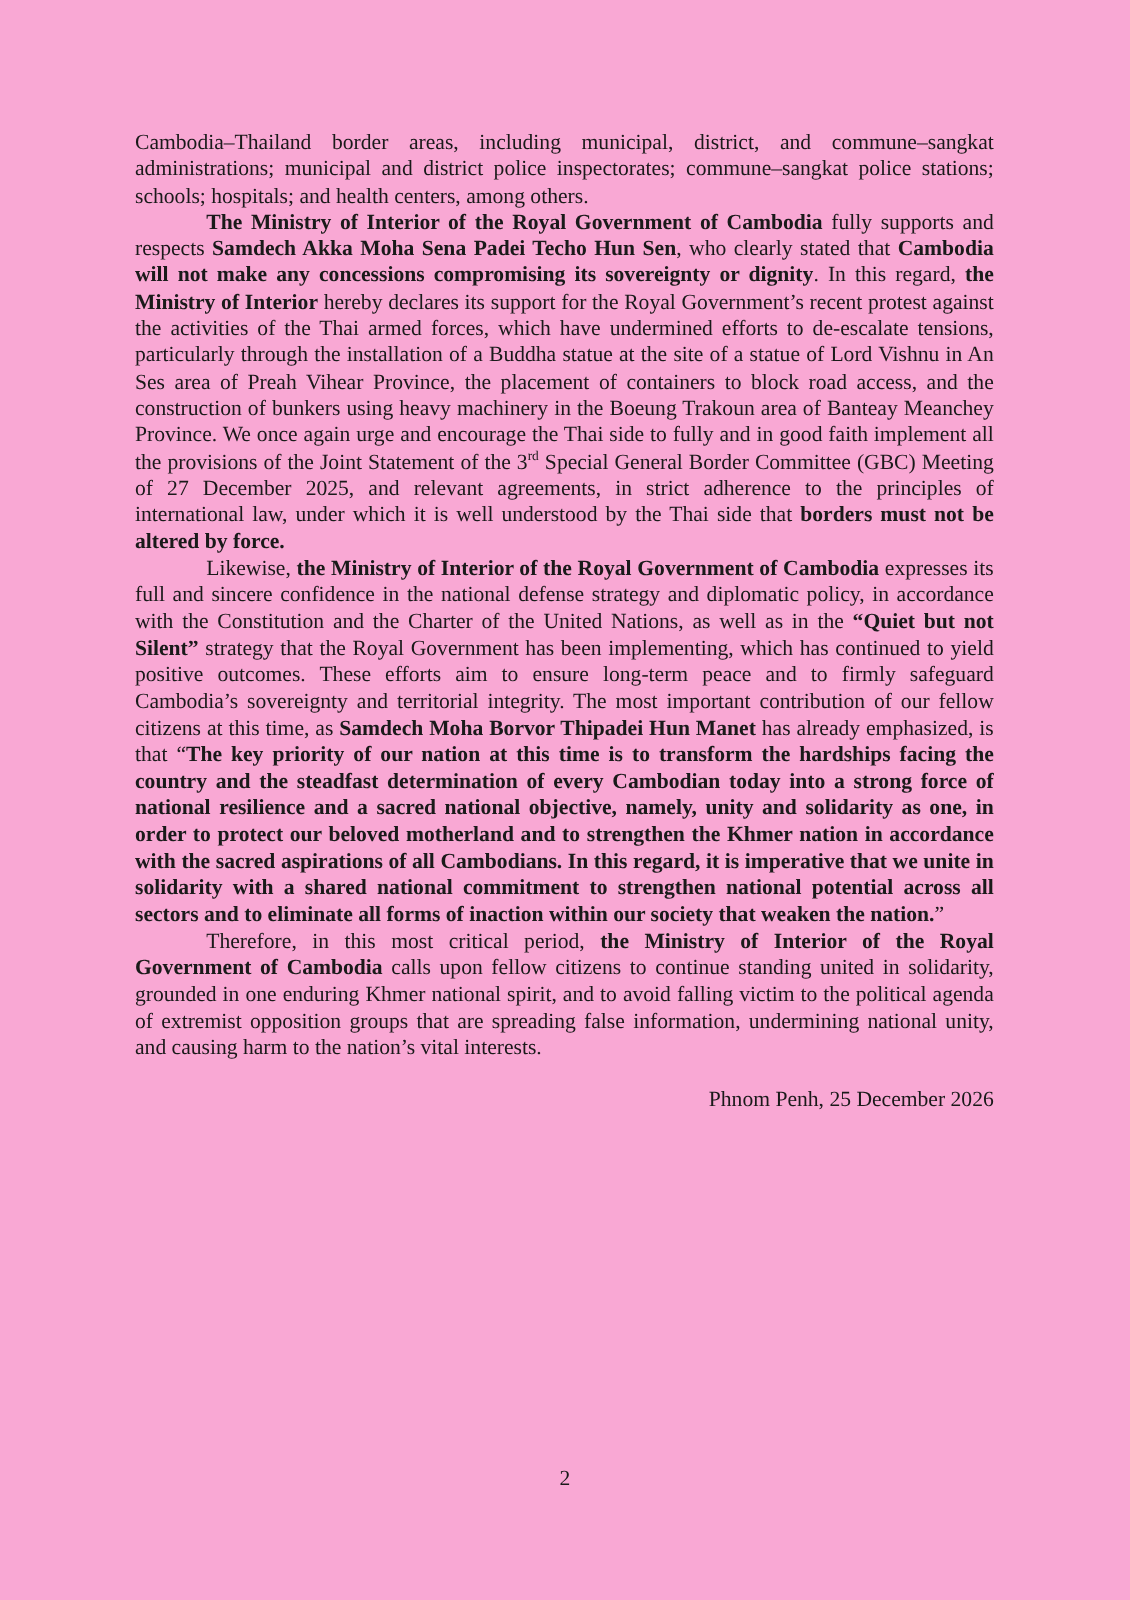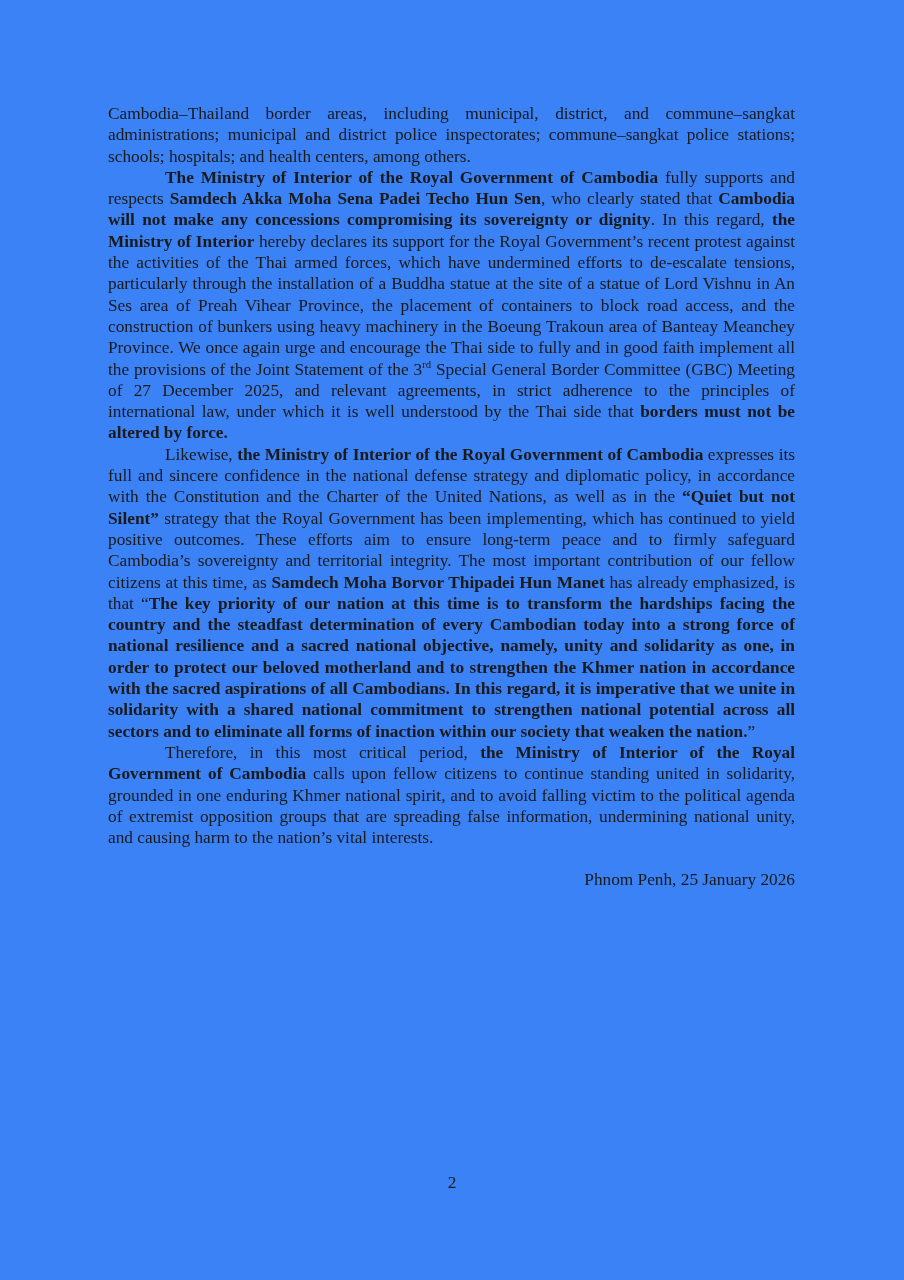--- a/index.html
+++ b/index.html
@@ -4,21 +4,21 @@
 <style>
   html, body {
     margin: 0;
     padding: 0;
     background: #ffffff;
   }
   .page {
     position: relative;
     width: 904px;
     height: 1280px;
-    background: #3b82f6;
+    background: #f9a8d4;
     overflow: hidden;
     font-family: "Liberation Serif", "DejaVu Serif", serif;
     color: #1a1a1a;
   }
   .content {
     position: absolute;
     left: 108px;
     top: 103px;
     width: 687px;
     font-size: 17.3px;
@@ -58,16 +58,16 @@
 </head>
 <body>
 
 <div class="page">
   <div class="content">
 
     <p class="para"><span>Cambodia–Thailand border areas, including municipal, district, and commune–sangkat administrations; municipal and district police inspectorates; commune–sangkat police stations; schools; hospitals; and health centers, among others.</span></p>
       <p class="para indent"><span class="b">The Ministry of Interior of the Royal Government of Cambodia</span><span> fully supports and respects </span><span class="b">Samdech Akka Moha Sena Padei Techo Hun Sen</span><span>, who clearly stated that </span><span class="b">Cambodia will not make any concessions compromising its sovereignty or dignity</span><span>. In this regard, </span><span class="b">the Ministry of Interior</span><span> hereby declares its support for the Royal Government’s recent protest against the activities of the Thai armed forces, which have undermined efforts to de-escalate tensions, particularly through the installation of a Buddha statue at the site of a statue of Lord Vishnu in An Ses area of Preah Vihear Province, the placement of containers to block road access, and the construction of bunkers using heavy machinery in the Boeung Trakoun area of Banteay Meanchey Province. We once again urge and encourage the Thai side to fully and in good faith implement all the provisions of the Joint Statement of the 3</span><sup>rd</sup><span> Special General Border Committee (GBC) Meeting of 27 December 2025, and relevant agreements, in strict adherence to the principles of international law, under which it is well understood by the Thai side that </span><span class="b">borders must not be altered by force.</span></p>
       <p class="para indent"><span>Likewise, </span><span class="b">the Ministry of Interior of the Royal Government of Cambodia</span><span> expresses its full and sincere confidence in the national defense strategy and diplomatic policy, in accordance with the Constitution and the Charter of the United Nations, as well as in the </span><span class="b">“Quiet but not Silent”</span><span> strategy that the Royal Government has been implementing, which has continued to yield positive outcomes. These efforts aim to ensure long-term peace and to firmly safeguard Cambodia’s sovereignty and territorial integrity. The most important contribution of our fellow citizens at this time, as </span><span class="b">Samdech Moha Borvor Thipadei Hun Manet</span><span> has already emphasized, is that “</span><span class="b">The key priority of our nation at this time is to transform the hardships facing the country and the steadfast determination of every Cambodian today into a strong force of national resilience and a sacred national objective, namely, unity and solidarity as one, in order to protect our beloved motherland and to strengthen the Khmer nation in accordance with the sacred aspirations of all Cambodians. In this regard, it is imperative that we unite in solidarity with a shared national commitment to strengthen national potential across all sectors and to eliminate all forms of inaction within our society that weaken the nation.</span><span>”</span></p>
       <p class="para indent"><span>Therefore, in this most critical period, </span><span class="b">the Ministry of Interior of the Royal Government of Cambodia</span><span> calls upon fellow citizens to continue standing united in solidarity, grounded in one enduring Khmer national spirit, and to avoid falling victim to the political agenda of extremist opposition groups that are spreading false information, undermining national unity, and causing harm to the nation’s vital interests.</span></p>
-      <div class="dateline">Phnom Penh, 25 January 2026</div>
+      <div class="dateline">Phnom Penh, 25 December 2026</div>
   </div>
   <div class="page-number">2</div>
 </div>
 
 </body></html>

